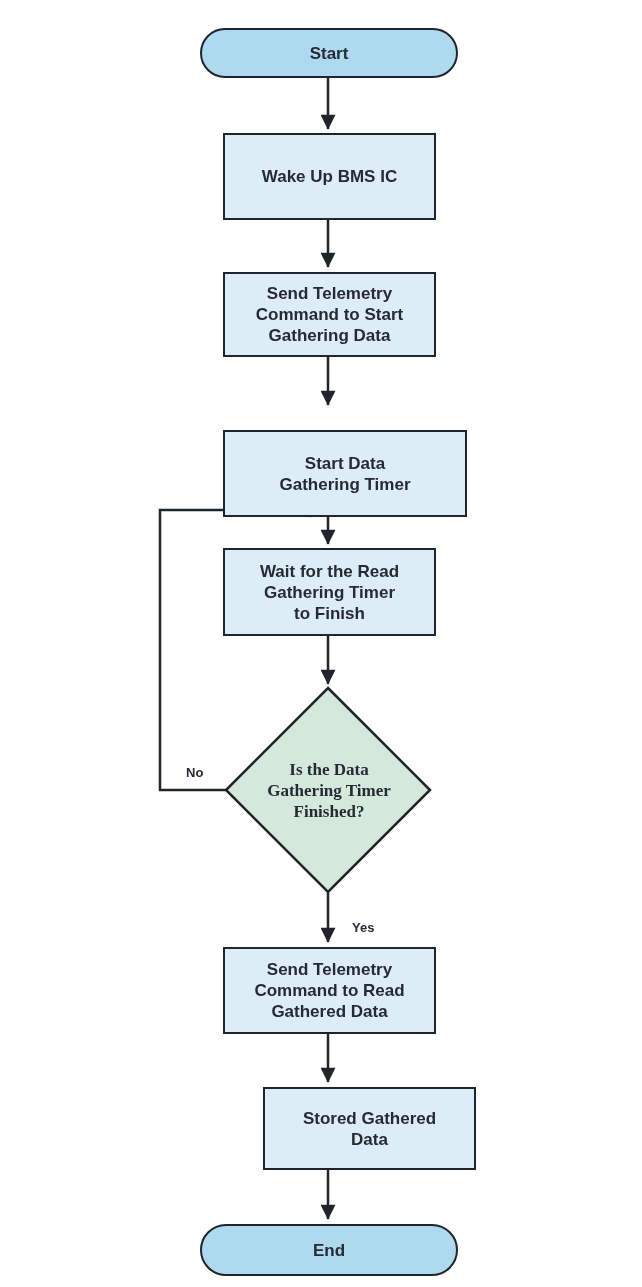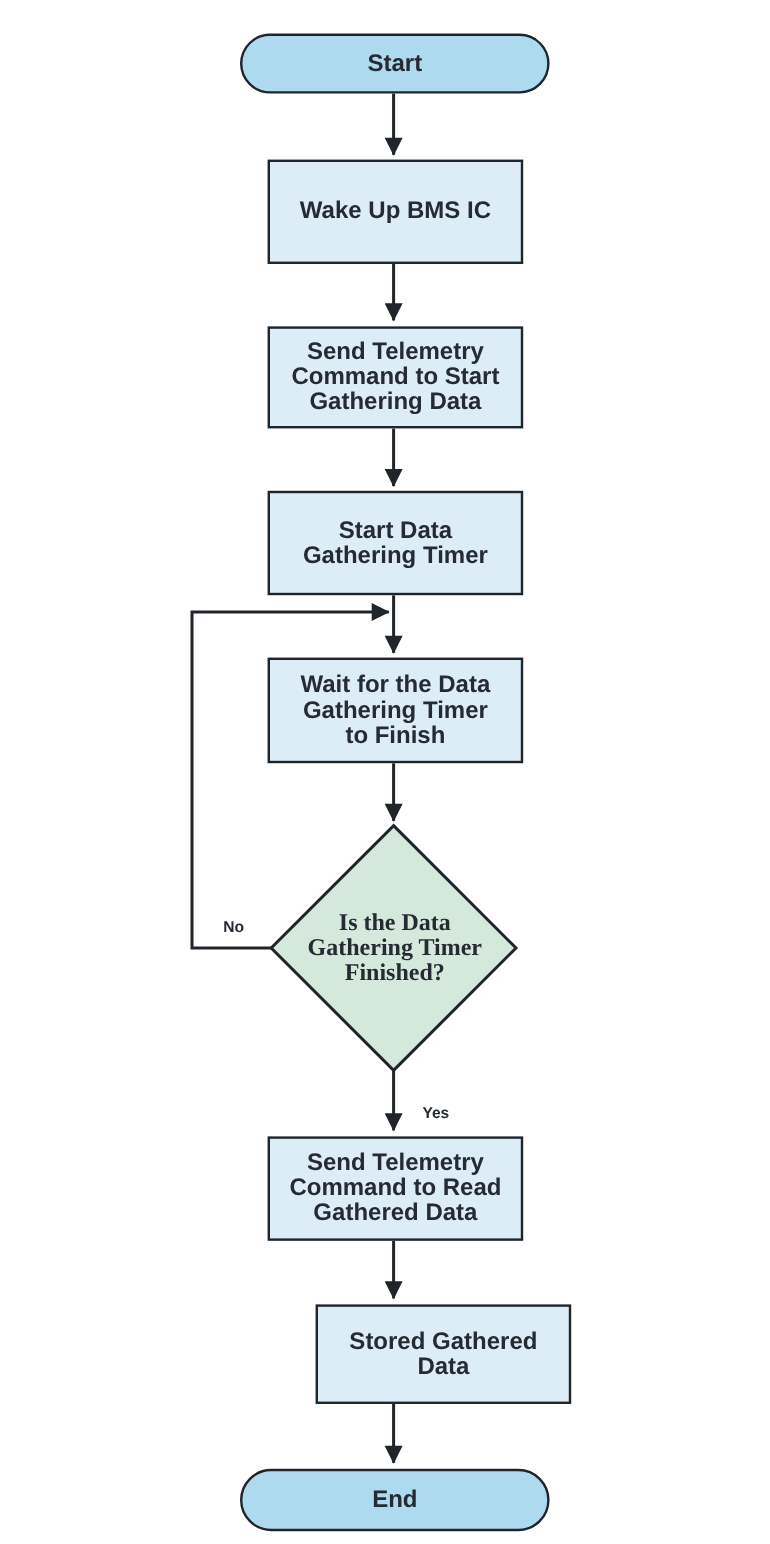--- a/index.html
+++ b/index.html
@@ -19,21 +19,21 @@
     overflow:hidden;
   }
   .connector-layer { position:absolute; left:0; top:0; width:642px; height:1287px; }
   .edge { stroke:var(--stroke); stroke-width:2.5; fill:none; }
   .diamond { fill:var(--decision-fill); stroke:var(--stroke); stroke-width:2.5; stroke-linejoin:miter; }
   .arrowhead-path { fill:var(--stroke); }
   .node {
     position:absolute; box-sizing:border-box;
     display:flex; align-items:center; justify-content:center;
     text-align:center;
-    font-weight:bold; font-size:20px; line-height:21px;
+    font-weight:bold; font-size:17px; line-height:21px;
     color:var(--text);
   }
   .process, .terminator { border:2.5px solid var(--stroke); }
   .terminator { border-radius:26px; background:var(--terminator-fill); }
   .process { background:var(--process-fill);text-align:center; }
   .decision-label { border:none; background:transparent; }
   .node-label { white-space:pre-line; }
   .edge-label {
     position:absolute; font-weight:bold; font-size:13px; line-height:20px;
     color:var(--text);
@@ -71,27 +71,27 @@
   <div class="node process" style="left:223px; top:133px; width:213px; height:87px;">
     <span class="node-label">Wake Up BMS IC</span>
   </div>
 
   <div class="node process" style="left:223px; top:272px; width:213px; height:85px;">
     <span class="node-label">Send Telemetry
 Command to Start
 Gathering Data</span>
   </div>
 
-  <div class="node process" style="left:223px; top:409px; width:213px; height:87px;">
+  <div class="node process" style="left:223px; top:430px; width:244px; height:87px;">
     <span class="node-label">Start Data
 Gathering Timer</span>
   </div>
 
   <div class="node process" style="left:223px; top:548px; width:213px; height:88px;">
-    <span class="node-label">Wait for the Data
+    <span class="node-label">Wait for the Read
 Gathering Timer
 to Finish</span>
   </div>
 
   <div class="node decision-label" style="left:236px; top:756px; width:186px; height:68px;font-family:Liberation Serif, serif;">
     <span class="node-label">Is the Data
 Gathering Timer
 Finished?</span>
   </div>
 

